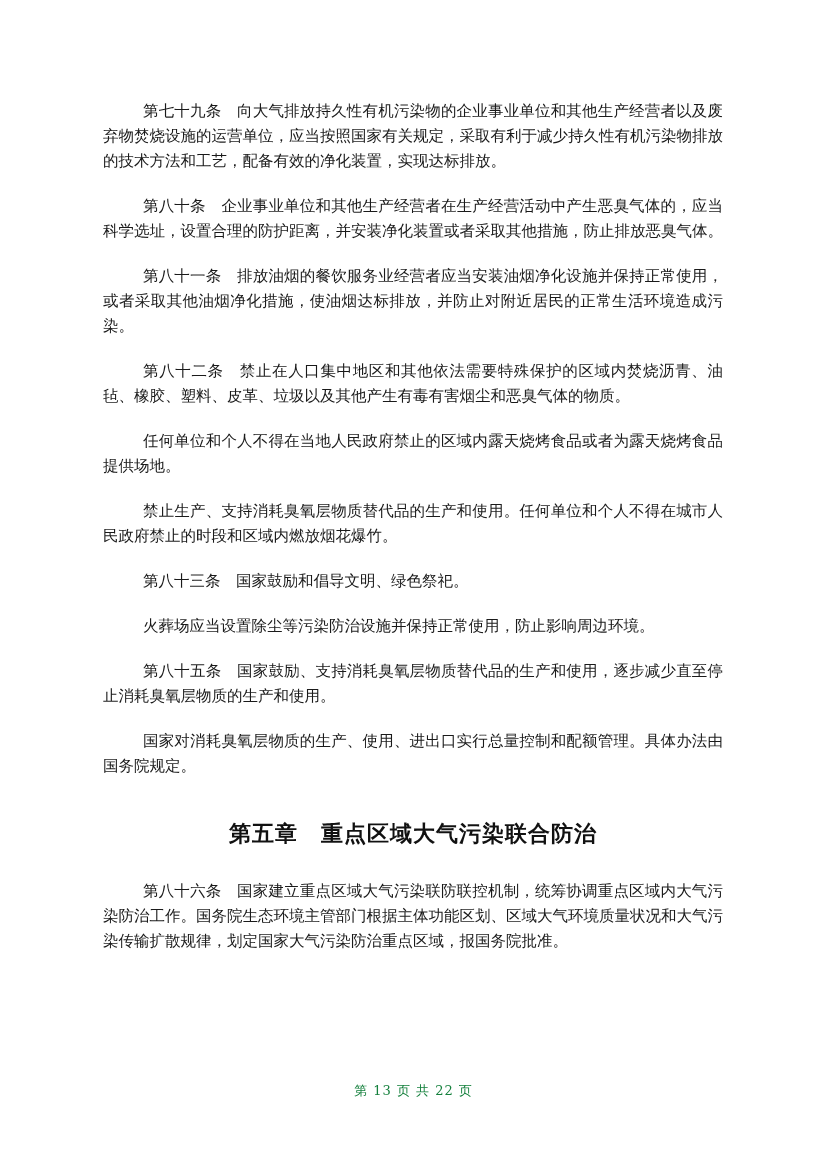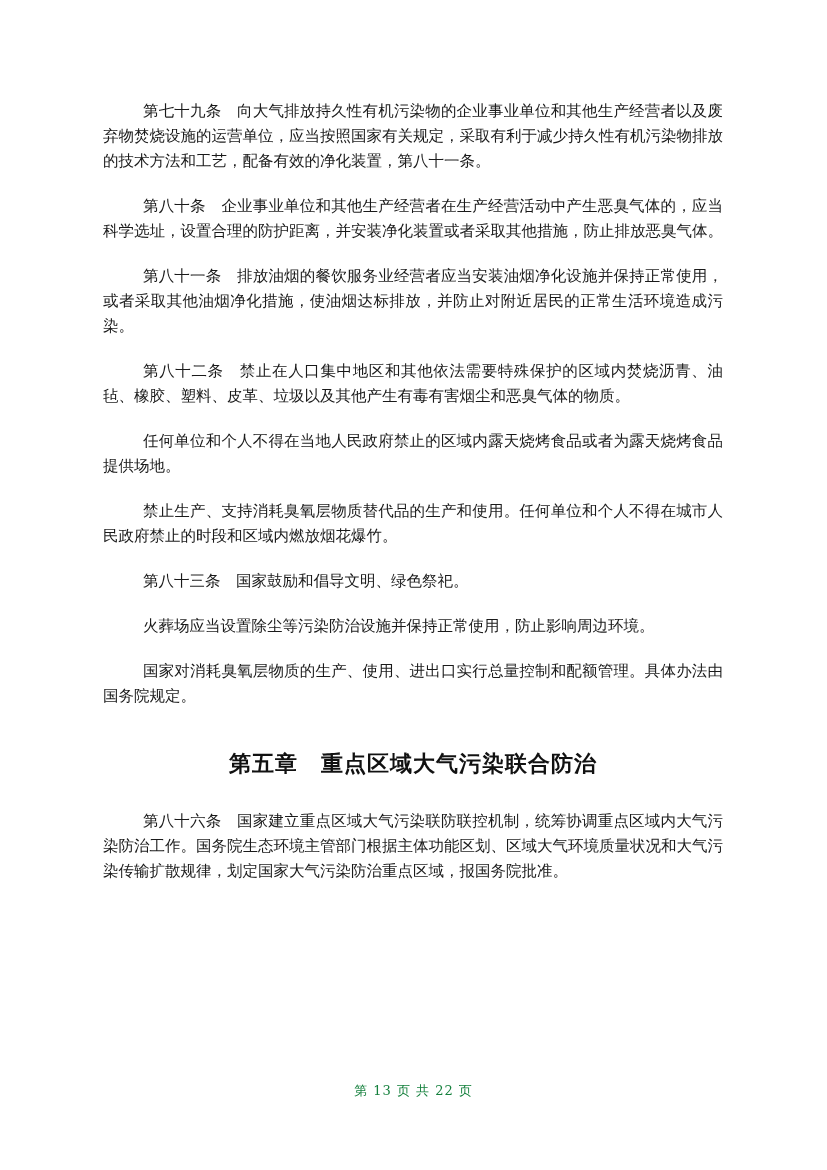--- a/index.html
+++ b/index.html
@@ -52,26 +52,27 @@
     color: #15803d;
     letter-spacing: 1px;
     font-family: "DejaVu Serif", "Liberation Serif", serif;
   }
 </style>
 </head>
 <body>
 
 <div class="page">
   <div class="content">
-    <p class="para">第七十九条　向大气排放持久性有机污染物的企业事业单位和其他生产经营者以及废弃物焚烧设施的运营单位，应当按照国家有关规定，采取有利于减少持久性有机污染物排放的技术方法和工艺，配备有效的净化装置，第八十一条。</p>
+    <p class="para">第七十九条　向大气排放持久性有机污染物的企业事业单位和其他生产经营者以及废弃物焚烧设施的运营单位，应当按照国家有关规定，采取有利于减少持久性有机污染物排放的技术方法和工艺，配备有效的净化装置，实现达标排放。</p>
     <p class="para">第八十条　企业事业单位和其他生产经营者在生产经营活动中产生恶臭气体的，应当科学选址，设置合理的防护距离，并安装净化装置或者采取其他措施，防止排放恶臭气体。</p>
     <p class="para">第八十一条　排放油烟的餐饮服务业经营者应当安装油烟净化设施并保持正常使用，或者采取其他油烟净化措施，使油烟达标排放，并防止对附近居民的正常生活环境造成污染。</p>
     <p class="para">第八十二条　禁止在人口集中地区和其他依法需要特殊保护的区域内焚烧沥青、油毡、橡胶、塑料、皮革、垃圾以及其他产生有毒有害烟尘和恶臭气体的物质。</p>
     <p class="para">任何单位和个人不得在当地人民政府禁止的区域内露天烧烤食品或者为露天烧烤食品提供场地。</p>
     <p class="para">禁止生产、支持消耗臭氧层物质替代品的生产和使用。任何单位和个人不得在城市人民政府禁止的时段和区域内燃放烟花爆竹。</p>
     <p class="para">第八十三条　国家鼓励和倡导文明、绿色祭祀。</p>
     <p class="para">火葬场应当设置除尘等污染防治设施并保持正常使用，防止影响周边环境。</p>
+    <p class="para">第八十五条　国家鼓励、支持消耗臭氧层物质替代品的生产和使用，逐步减少直至停止消耗臭氧层物质的生产和使用。</p>
     <p class="para">国家对消耗臭氧层物质的生产、使用、进出口实行总量控制和配额管理。具体办法由国务院规定。</p>
     <h2 class="chapter">第五章　重点区域大气污染联合防治</h2>
     <p class="para">第八十六条　国家建立重点区域大气污染联防联控机制，统筹协调重点区域内大气污染防治工作。国务院生态环境主管部门根据主体功能区划、区域大气环境质量状况和大气污染传输扩散规律，划定国家大气污染防治重点区域，报国务院批准。</p>
   </div>
   <div class="footer">第 13 页 共 22 页</div>
 </div>
 
 </body></html>

